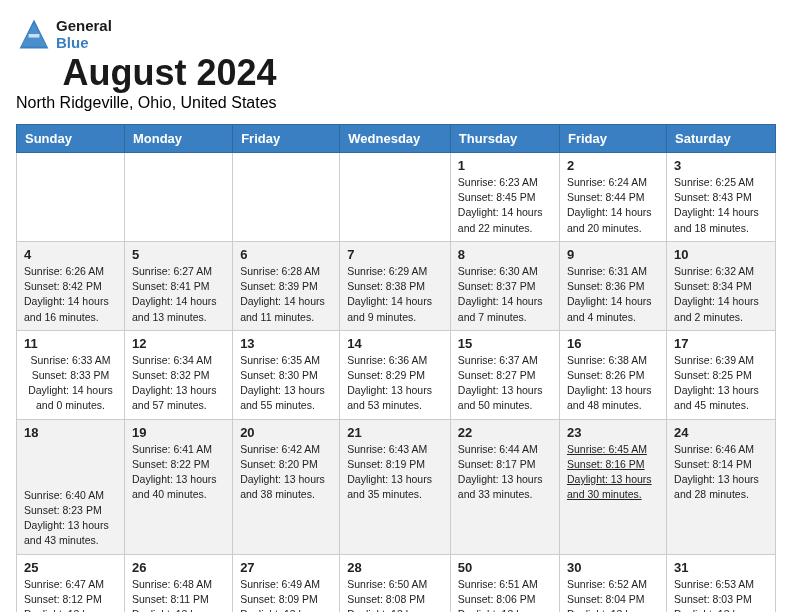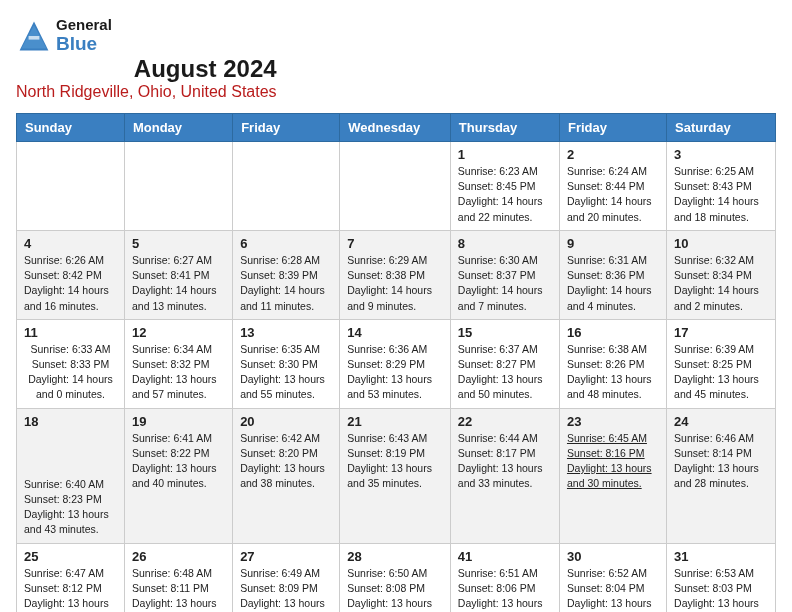--- a/index.html
+++ b/index.html
@@ -23,27 +23,27 @@
       gap: 4px;
     }
     .logo-icon {
       width: 36px;
       height: 36px;
     }
     .title-section {
       text-align: right;
     }
     .month-title {
-      font-size: 24px;
+      font-size: 36px;
       font-weight: bold;
       color: #1a1a1a;
     }
     .location-title {
       font-size: 16px;
-      color: #b91c1c;
+      color: #000000;
     }
     .calendar {
       width: 100%;
       border-collapse: collapse;
       border: 1px solid #ccc;
       padding-left: 40px;
     }
     .calendar th {
       background: #3a7fc1;
       color: #fff;
@@ -100,21 +100,21 @@
 
 <div class="header-section">
   <div class="logo">
     <svg class="logo-icon" viewBox="0 0 40 40">
       <polygon points="20,4 36,36 4,36" fill="#3a7fc1"></polygon>
       <polygon points="20,8 34,34 6,34" fill="#5aa0d8" opacity="0.5"></polygon>
       <rect x="14" y="20" width="12" height="4" fill="#fff" opacity="0.7"></rect>
     </svg>
     <div>
       <div style="font-size:15px;font-weight:bold;color:#1a1a1a;">General</div>
-      <div style="font-size:19px;font-weight:bold;color:#3a7fc1;">Blue</div>
+      <div style="font-size:15px;font-weight:bold;color:#3a7fc1;">Blue</div>
     </div>
   </div>
   <div class="title-section">
     <div class="month-title">August 2024</div>
     <div class="location-title">North Ridgeville, Ohio, United States</div>
   </div>
 </div>
 
 <table class="calendar">
   <thead>
@@ -332,21 +332,21 @@
 and 20 minutes.</div>
         </td>
         <td>
           <span class="day-number">28</span>
           <div class="day-info" style="white-space: pre-line;">Sunrise: 6:50 AM
 Sunset: 8:08 PM
 Daylight: 13 hours
 and 17 minutes.</div>
         </td>
         <td>
-          <span class="day-number">41</span>
+          <span class="day-number">50</span>
           <div class="day-info" style="white-space: pre-line;">Sunrise: 6:51 AM
 Sunset: 8:06 PM
 Daylight: 13 hours
 and 15 minutes.</div>
         </td>
         <td>
           <span class="day-number">30</span>
           <div class="day-info" style="white-space: pre-line;">Sunrise: 6:52 AM
 Sunset: 8:04 PM
 Daylight: 13 hours

